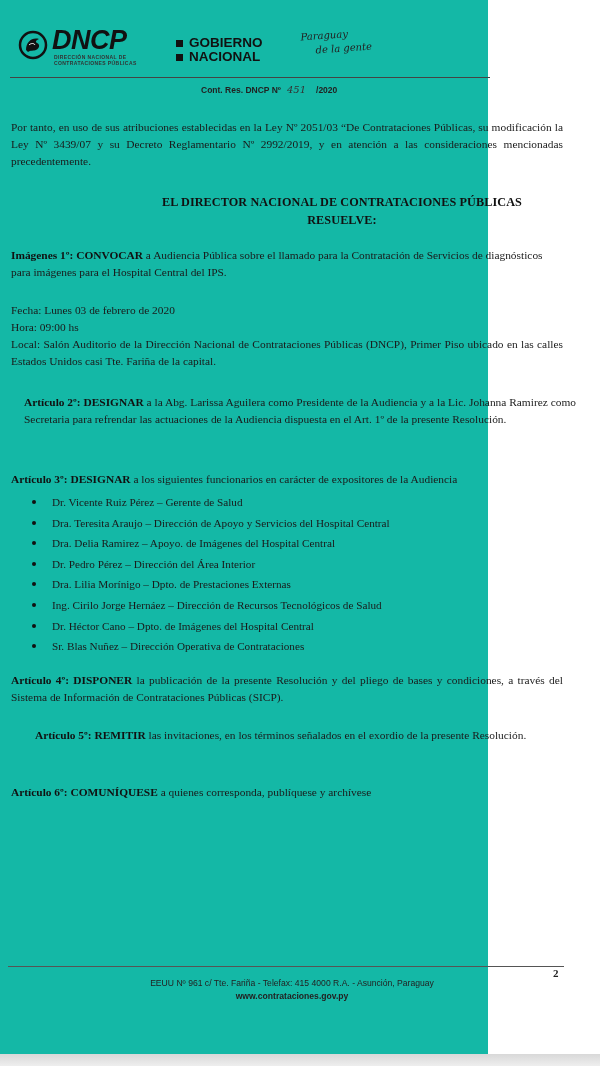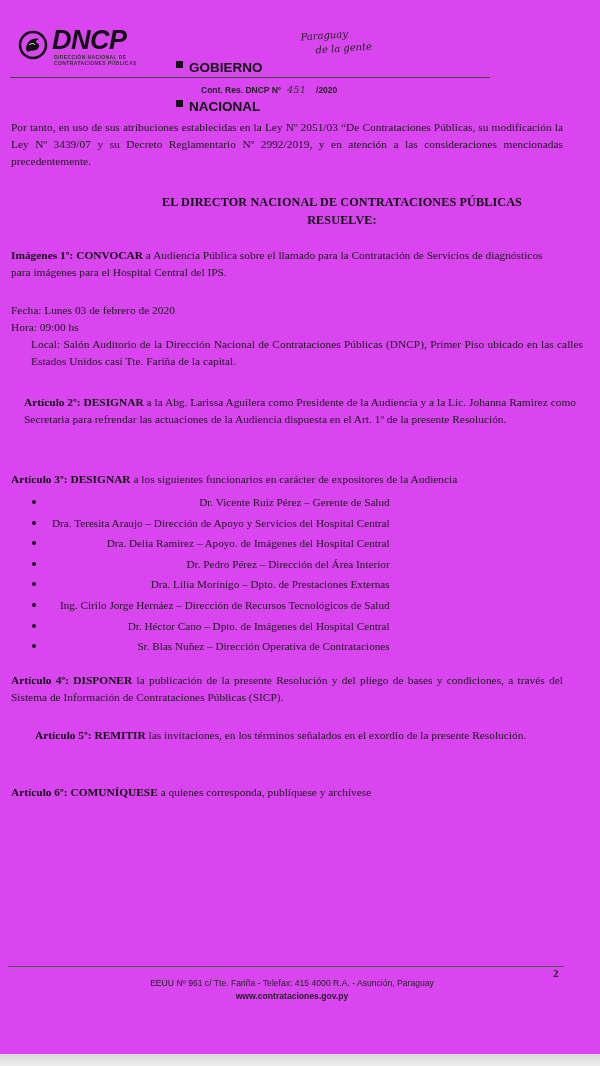--- a/index.html
+++ b/index.html
@@ -11,23 +11,23 @@
       width: 600px;
       height: 1066px;
       position: relative;
       overflow: hidden;
       font-family: "Liberation Serif", "DejaVu Serif", serif;
       color: #1a1a1a;
     }
     .page {
       position: absolute;
       left: 0; top: 0;
-      width: 600px;
+      width: 488px;
       height: 1054px;
-      background: #d946ef;
+      background: #14b8a6;
     }
     .bottom-shade {
       position: absolute;
       left: 0; top: 1054px;
       width: 600px; height: 12px;
       background: linear-gradient(#d8d8d8, #eeeeee);
     }
 
     
     .header {
@@ -57,23 +57,23 @@
       font-family: "Liberation Sans", "DejaVu Sans", sans-serif;
       font-size: 5px; font-weight: bold; letter-spacing: 0.4px;
       line-height: 5.5px; color: #333;
       width: 100px;
     }
     .gob-logo {
       position: absolute;
       left: 158px; top: 8px;
     }
     .gob-line {
-      display: flex; align-items: flex-start;
-      font-family: "Liberation Sans", "DejaVu Sans", sans-serif;
-      font-weight: bold; font-size: 13.5px; line-height: 14px; color: #111; margin-top: 25px;
+      display: flex; align-items: center;
+      font-family: "Liberation Sans", "DejaVu Sans", sans-serif;
+      font-weight: bold; font-size: 13.5px; line-height: 14px; color: #111;
     }
     .gob-square {
       display: inline-block; width: 7px; height: 7px; background: #111;
       margin-right: 6px;
     }
     .gob-slogan {
       position: absolute; left: 283px; top: 0px;
       font-family: "DejaVu Serif", serif; font-style: italic;
       font-size: 10px; line-height: 14px; color: #222;
       transform: rotate(-4deg);
@@ -120,21 +120,20 @@
       position: absolute; left: 30px; top: 492px;
       margin: 0; padding: 0; list-style: none;
     }
     .list li {
       position: relative;
       padding-left: 22px;
       font-size: 11.2px;
       line-height: 20.6px;
       color: #1a1a1a;
       white-space: nowrap;
-      text-align: right;
     }
     .list li .bullet {
       position: absolute; left: 2px; top: 8px;
       width: 4px; height: 4px; border-radius: 50%; background: #111;
     }
 
     
     .signature-area {
       position: absolute; left: 130px; top: 830px; width: 430px; height: 125px;
     }
@@ -219,21 +218,21 @@
   <div class="title" style="top:194px;">EL DIRECTOR NACIONAL DE CONTRATACIONES PÚBLICAS</div>
   <div class="title" style="top:212px;">RESUELVE:</div>
 
   <div class="p" style="top:247px;">
     <b class="label">Imágenes 1º:</b>
     <span class="action">CONVOCAR</span><span> a Audiencia Pública sobre el llamado para la Contratación de Servicios de diagnósticos para imágenes para el Hospital Central del IPS.</span>
   </div>
 
   <div class="p" style="top:302px;">Fecha: Lunes 03 de febrero de 2020</div>
   <div class="p" style="top:319px;">Hora: 09:00 hs</div>
-  <div class="p justify" style="top:336px;margin-left:20px;">Local: Salón Auditorio de la Dirección Nacional de Contrataciones Públicas (DNCP), Primer Piso ubicado en las calles Estados Unidos casi Tte. Fariña de la capital.</div>
+  <div class="p justify" style="top:336px;">Local: Salón Auditorio de la Dirección Nacional de Contrataciones Públicas (DNCP), Primer Piso ubicado en las calles Estados Unidos casi Tte. Fariña de la capital.</div>
 
   <div class="p justify" style="top:394px;margin-left:13px;">
     <b class="label">Artículo 2º:</b>
     <span class="action">DESIGNAR</span><span> a la Abg. Larissa Aguilera como Presidente de la Audiencia y a la Lic. Johanna Ramirez como Secretaria para refrendar las actuaciones de la Audiencia dispuesta en el Art. 1º de la presente Resolución.</span>
   </div>
 
   <div class="p" style="top:471px;">
     <b class="label">Artículo 3º:</b>
     <span class="action">DESIGNAR</span><span> a los siguientes funcionarios en carácter de expositores de la Audiencia</span>
   </div>

